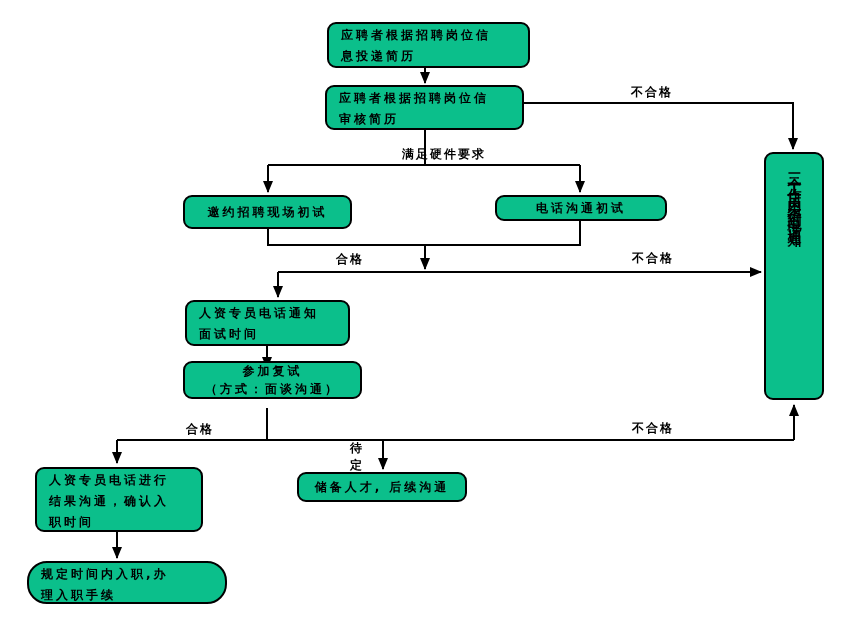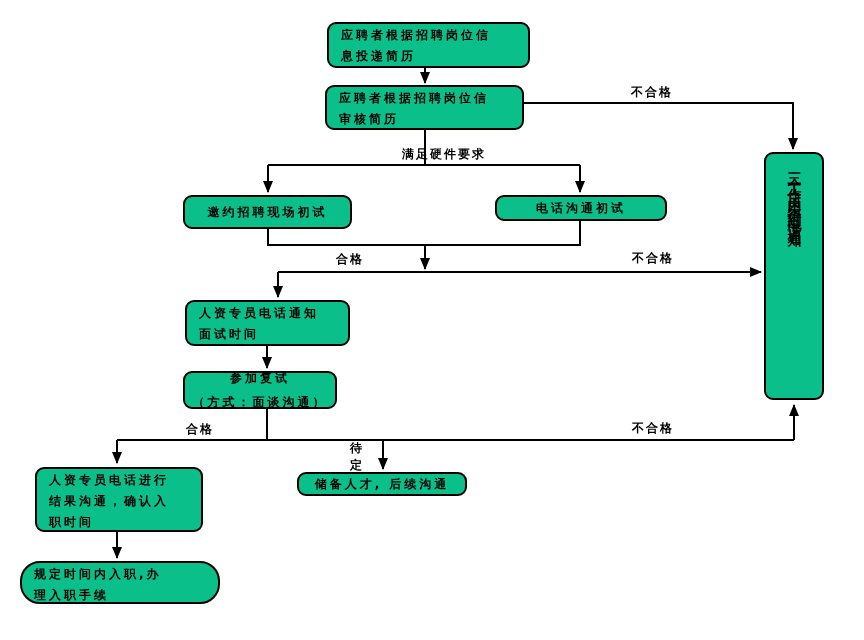--- a/index.html
+++ b/index.html
@@ -71,30 +71,30 @@
 
   <div class="node vertical" style="left:764px;top:152px;width:60px;height:248px;">三个工作日内未得到电话通知</div>
 
   <div class="node center" style="left:183px;top:195px;width:169px;height:34px;">邀约招聘现场初试</div>
 
   <div class="node center" style="left:495px;top:195px;width:172px;height:26px;">电话沟通初试</div>
 
   <div class="node left" style="left:185px;top:300px;width:165px;height:46px;">人资专员电话通知
 面试时间</div>
 
-  <div class="node center" style="left:183px;top:371px;width:154px;height:38px;line-height:24px;">参加复试
+  <div class="node center" style="left:183px;top:361px;width:179px;height:38px;line-height:18px;">参加复试
 （方式：面谈沟通）</div>
 
   <div class="node left" style="left:35px;top:467px;width:168px;height:65px;">人资专员电话进行
 结果沟通，确认入
 职时间</div>
 
-  <div class="node center" style="left:297px;top:472px;width:170px;height:24px;">储备人才, 后续沟通</div>
+  <div class="node center" style="left:297px;top:472px;width:170px;height:30px;">储备人才, 后续沟通</div>
 
-  <div class="node left" style="left:20px;top:561px;width:200px;height:43px;border-radius:20px;">规定时间内入职,办
+  <div class="node left" style="left:27px;top:561px;width:200px;height:43px;border-radius:20px;">规定时间内入职,办
 理入职手续</div>
 
   <span class="lbl" style="left:631px;top:84px;">不合格</span>
 
   <span class="lbl center" style="left:358px;top:146px;width:128px;">满足硬件要求</span>
 
   <span class="lbl" style="left:336px;top:251px;">合格</span>
 
   <span class="lbl" style="left:632px;top:250px;">不合格</span>
 

